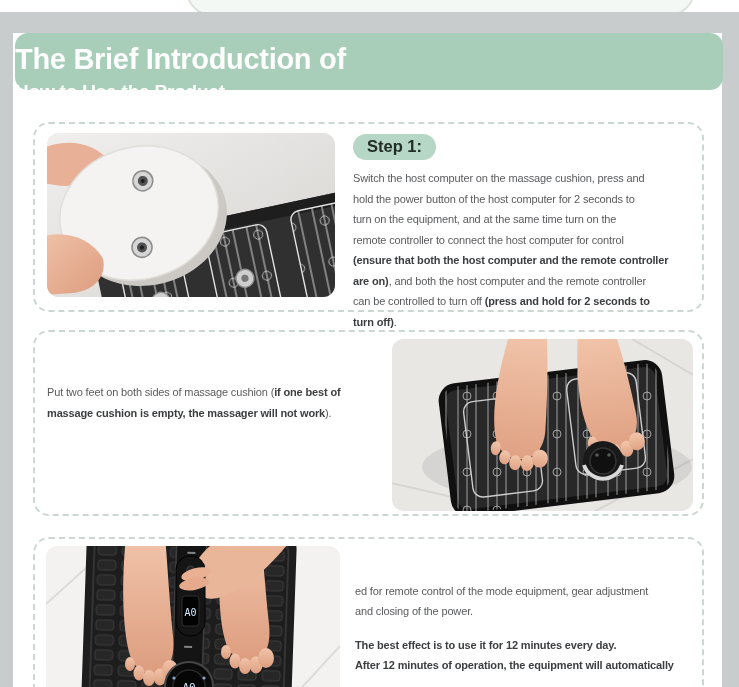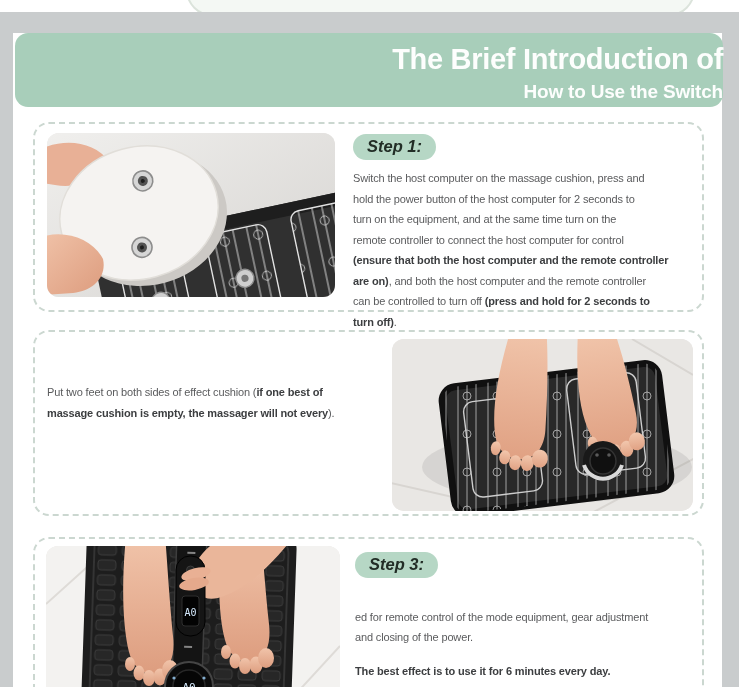--- a/index.html
+++ b/index.html
@@ -9,22 +9,22 @@
   }
   .prev-card{
     position:absolute;left:186px;top:-24px;width:505px;height:36px;
     background:#f4f8f4;border:2px solid #dbe3db;border-radius:0 0 26px 26px;
   }
   .top-band{position:absolute;left:0;top:12px;width:739px;height:21px;background:#c9cccd;}
   .edge{position:absolute;top:12px;bottom:0;background:#c9cccd;}
   .edge.left{left:0;width:13px;}
   .edge.right{right:0;width:17px;}
   .header{
-    position:absolute;left:15px;top:33px;width:708px;height:74px;
-    background:#a8ceba;border-radius:13px;text-align:right;color:#fdfefd;
+    position:absolute;left:15px;top:33px;width:708px;height:57px;
+    background:#a8ceba;border-radius:13px;text-align:left;color:#fdfefd;
   }
   .header .title{font-size:29px;font-weight:700;letter-spacing:-0.3px;padding-top:10px;}
   .header .subtitle{font-size:19px;font-weight:700;letter-spacing:-0.2px;margin-top:5px;}
   .card{
     position:absolute;left:33px;width:671px;background:#fff;
     border:2px dashed #cbd7d0;border-radius:16px;box-sizing:border-box;
   }
   .card1{top:122px;height:190px;}
   .card2{top:330px;height:186px;}
   .card3{top:537px;height:200px;}
@@ -32,41 +32,41 @@
   .photo svg{display:block;}
   .photo1{left:12px;top:9px;width:288px;height:164px;}
   .photo2{left:357px;top:7px;width:301px;height:172px;}
   .photo3{left:11px;top:7px;width:294px;height:175px;}
   .text-col{position:absolute;}
   .text1{left:318px;top:10px;width:342px;}
   .text2{left:12px;top:42px;width:352px;}
   .text3{left:320px;top:13px;width:340px;}
   .badge{
     display:inline-block;background:#b6d7c5;color:#222d26;font-weight:700;
-    font-size:16.5px;padding:3px 14px 4px;border-radius:20px;font-style:italic;
+    font-size:16.5px;padding:3px 14px 4px;border-radius:20px;
   }
   .body-text{
     margin:8px 11px 0 0;font-size:11px;line-height:20.5px;color:#5a5b5d;letter-spacing:-0.15px;
   }
   .body-text b{font-weight:700;color:#3c3e40;}
   .note-text{margin-top:13px;}
 </style>
 </head>
 <body>
 
 <div class="page">
 
   <div class="prev-card"></div>
   <div class="top-band"></div>
   <div class="edge left"></div>
   <div class="edge right"></div>
 
   <div class="header">
     <div class="title">The Brief Introduction of</div>
-    <div class="subtitle">How to Use the Switch</div>
+    <div class="subtitle">How to Use the Product</div>
   </div>
 
   <section class="card card1">
     <div class="photo photo1">
       <svg width="288" height="164" viewBox="0 0 288 164">
         <defs>
           <linearGradient id="p1bg" x1="0" y1="0" x2="1" y2="1">
             <stop offset="0" stop-color="#f0efed"></stop>
               <stop offset="1" stop-color="#d6d4d1"></stop>
           </linearGradient>
@@ -114,21 +114,21 @@
       </svg>
     </div>
     <div class="text-col text1">
       <span class="badge">Step 1:</span>
       <p class="body-text"><span>Switch the host computer on the massage cushion, press and</span><br><span>hold the power button of the host computer for 2 seconds to</span><br><span>turn on the equipment, and at the same time turn on the</span><br><span>remote controller to connect the host computer for control</span><br><b>(ensure that both the host computer and the remote controller</b><br><b>are on)</b><span>, and both the host computer and the remote controller</span><br><span>can be controlled to turn off </span><b>(press and hold for 2 seconds to</b><br><b>turn off)</b><span>.</span></p>
     </div>
   </section>
 
   <section class="card card2">
     <div class="text-col text2">
-      <p class="body-text"><span>Put two feet on both sides of effect cushion (</span><b>if one best of</b><br><b>massage cushion is empty, the massager will not every</b><span>).</span></p>
+      <p class="body-text"><span>Put two feet on both sides of massage cushion (</span><b>if one best of</b><br><b>massage cushion is empty, the massager will not work</b><span>).</span></p>
     </div>
     <div class="photo photo2">
       <svg width="301" height="172" viewBox="0 0 301 172">
         <defs>
           <linearGradient id="skin2" x1="0" y1="0" x2="0" y2="1">
             <stop offset="0" stop-color="#f2c7ad"></stop>
               <stop offset="1" stop-color="#e0a183"></stop>
           </linearGradient>
           <pattern id="trace2" patternUnits="userSpaceOnUse" width="30" height="38">
             <path d="M6 0 V38 M15 0 V38 M24 0 V38" stroke="#c9c9c9" stroke-width="1" fill="none" opacity="0.75"></path>
@@ -225,19 +225,18 @@
         <g>
           <circle cx="143" cy="140" r="24" fill="#0b0b0b" stroke="#454545" stroke-width="2"></circle>
           <circle cx="143" cy="140" r="16" fill="#060606" stroke="#282828" stroke-width="1.5"></circle>
           <circle cx="128" cy="132" r="1.6" fill="#9fd4ff" opacity="0.8"></circle>
           <circle cx="158" cy="132" r="1.6" fill="#9fd4ff" opacity="0.8"></circle>
           <text x="143" y="145" text-anchor="middle" font-family="DejaVu Sans Mono, monospace" font-size="11" fill="#d7ecff">A0</text>
         </g>
       </svg>
     </div>
     <div class="text-col text3">
-      <span class="badge">Step 3:</span>
       <p class="body-text"><br><span>ed for remote control of the mode equipment, gear adjustment</span><br><span>and closing of the power.</span></p>
-      <p class="body-text note-text"><b>The best effect is to use it for 6 minutes every day.</b><br><b> After 12 minutes of operation, the equipment will automatically</b><br></p>
+      <p class="body-text note-text"><b>The best effect is to use it for 12 minutes every day.</b><br><b> After 12 minutes of operation, the equipment will automatically</b><br></p>
     </div>
   </section>
 
 </div>
 
 </body></html>

